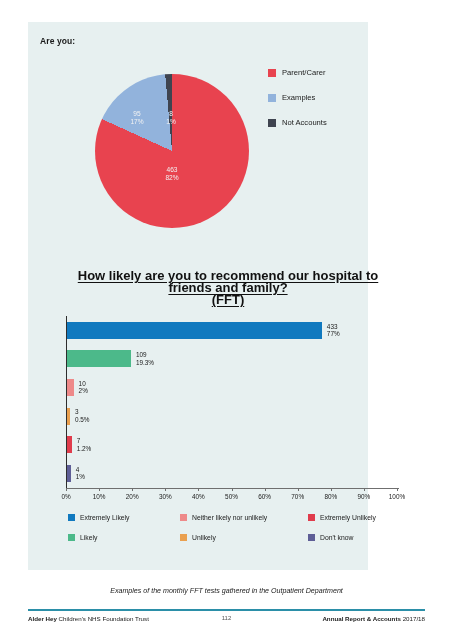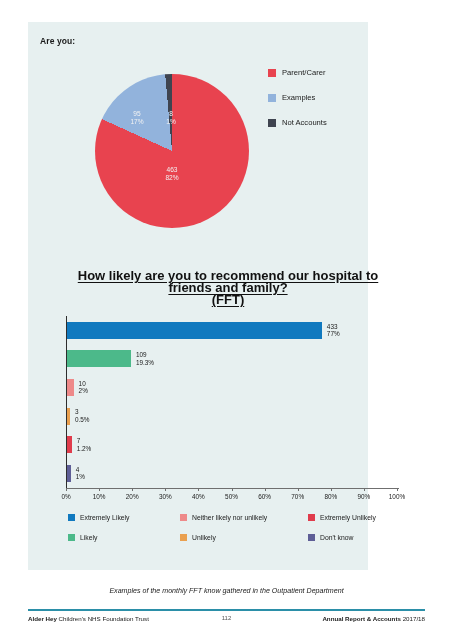--- a/index.html
+++ b/index.html
@@ -389,21 +389,21 @@
         <span class="lg-text">Unlikely</span>
       </div>
       <div class="lg-row">
         <span class="sw" style="background: rgb(94, 94, 150);"></span>
         <span class="lg-text">Don't know</span>
       </div>
     </div>
 
 </div>
 
-<div class="caption">Examples of the monthly FFT know gathered in the Outpatient Department</div>
+<div class="caption">Examples of the monthly FFT tests gathered in the Outpatient Department</div>
 
 <div class="footer-rule"></div>
 <div class="footer">
   <div class="f-left">
     <b>Alder Hey</b><span> Children's NHS Foundation Trust</span>
   </div>
   <div class="f-center">112</div>
   <div class="f-right">
     <b>Annual Report &amp; Accounts</b><span> 2017/18</span>
   </div>

